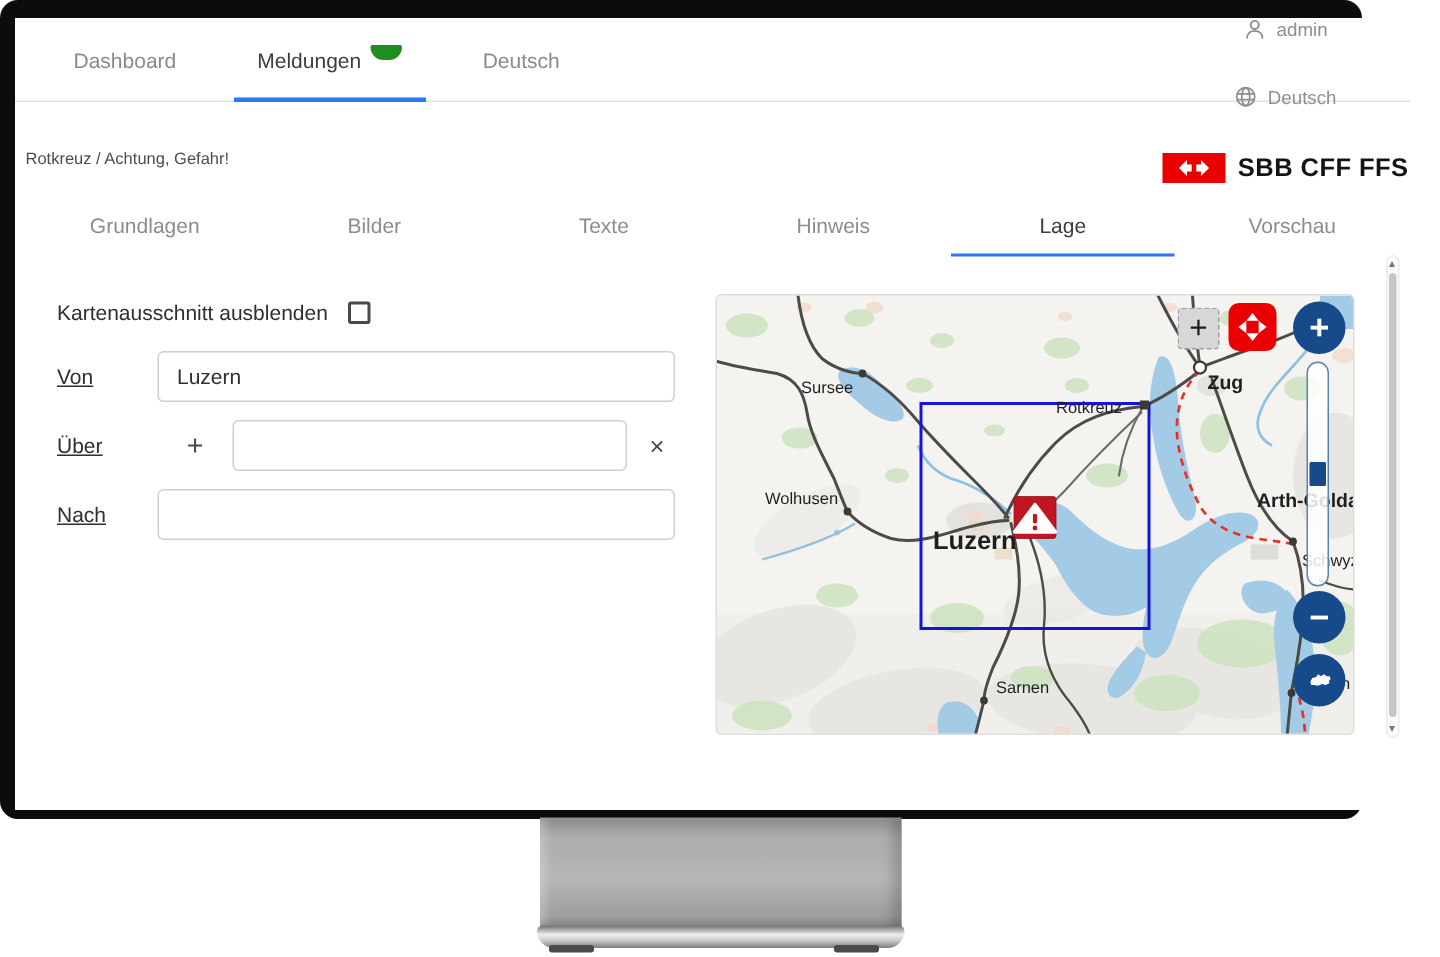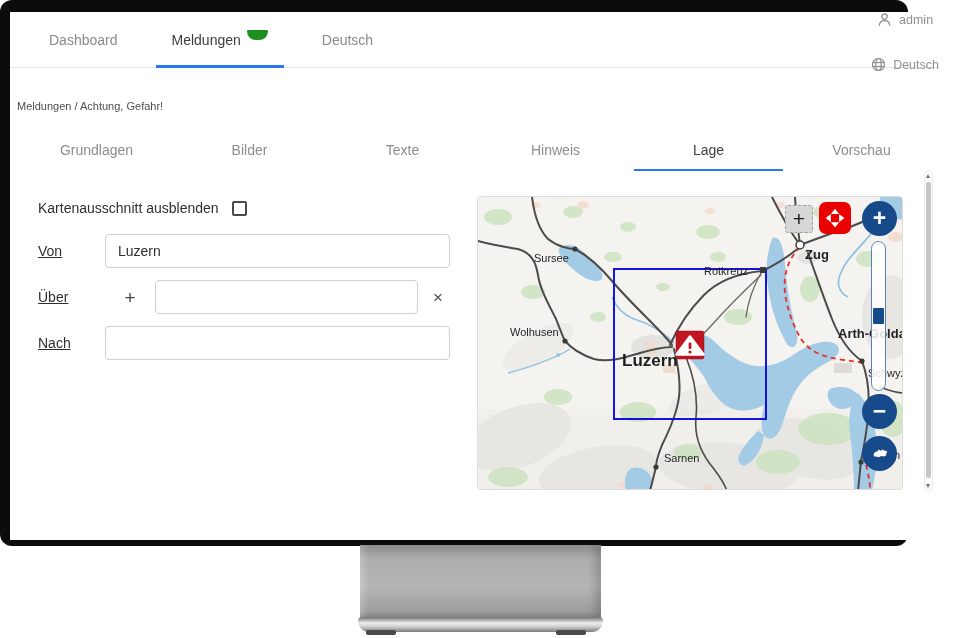--- a/index.html
+++ b/index.html
@@ -102,24 +102,33 @@
         </div>
         <div class="nav-lang">
           <svg width="15" height="15" viewBox="0 0 14 14">
             <circle cx="7" cy="7" r="5.6" fill="none" stroke="#8f8f8f" stroke-width="1.1"></circle>
             <ellipse cx="7" cy="7" rx="2.5" ry="5.6" fill="none" stroke="#8f8f8f" stroke-width="1.1"></ellipse>
             <line x1="1.4" y1="5.2" x2="12.6" y2="5.2" stroke="#8f8f8f" stroke-width="1.1"></line>
             <line x1="1.4" y1="8.8" x2="12.6" y2="8.8" stroke="#8f8f8f" stroke-width="1.1"></line>
           </svg>
           <span>Deutsch</span>
         </div>
-      </div>
-    </div>
-
-    <div class="breadcrumb">Meldungen / Achtung, Gefahr!</div>
+        <div class="logo">
+          <div class="logo-box">
+            <svg width="34" height="16" viewBox="0 0 44 20">
+              <path d="M9,10 L16,3 V7 H20 V13 H16 V17 Z" fill="#fff"></path>
+              <path d="M35,10 L28,3 V7 H24 V13 H28 V17 Z" fill="#fff"></path>
+            </svg>
+          </div>
+          <span class="logo-text">SBB CFF FFS</span>
+        </div>
+      </div>
+    </div>
+
+    <div class="breadcrumb">Rotkreuz / Achtung, Gefahr!</div>
 
     <div class="tabs">
       <div class="tab"><span>Grundlagen</span></div>
       <div class="tab"><span>Bilder</span></div>
       <div class="tab"><span>Texte</span></div>
       <div class="tab"><span>Hinweis</span></div>
       <div class="tab active"><span>Lage</span></div>
       <div class="tab"><span>Vorschau</span></div>
     </div>
 

